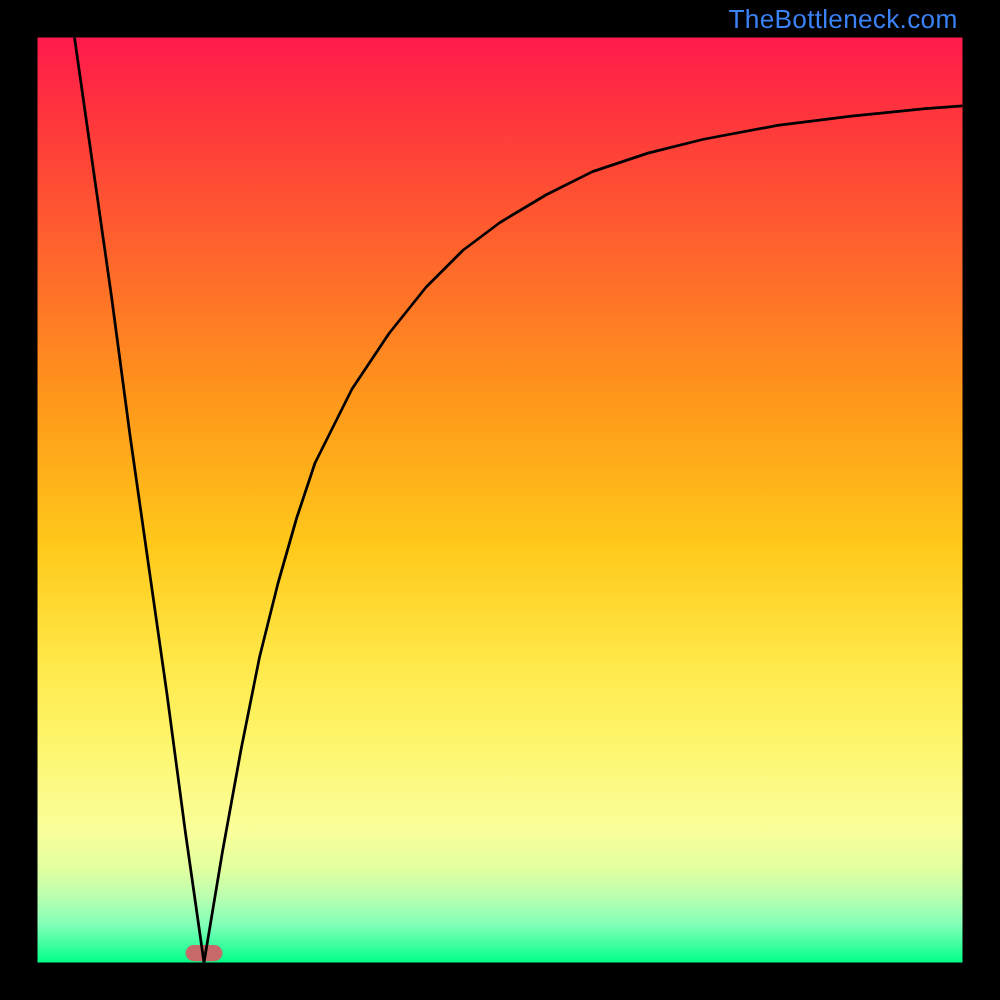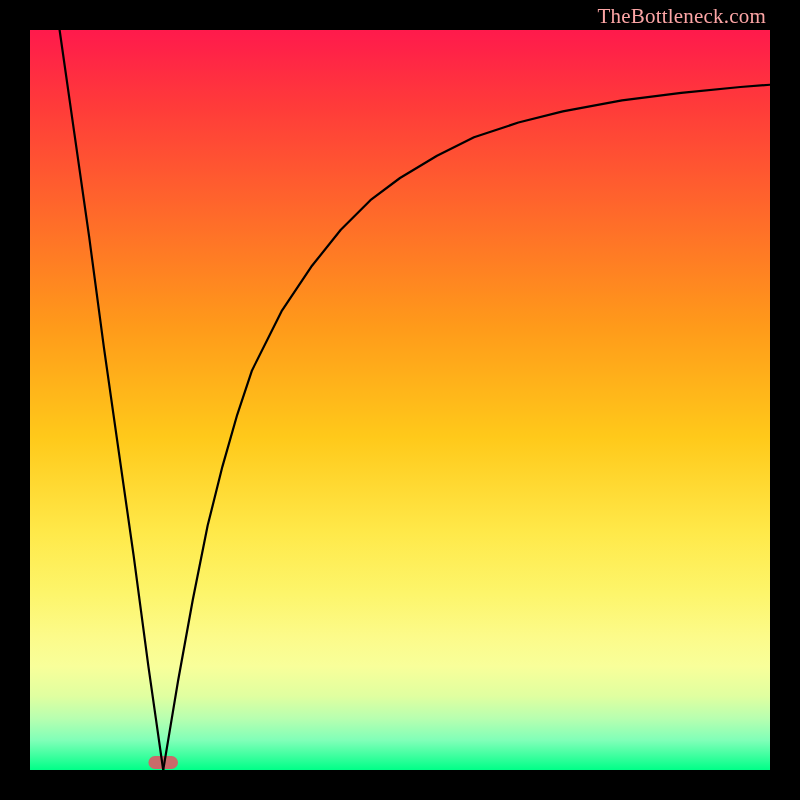--- a/index.html
+++ b/index.html
@@ -44,25 +44,24 @@
     position: absolute;
     left: 0;
     top: 0;
     width: 740px;
     height: 740px;
   }
   .watermark {
     position: absolute;
     top: 4px;
     right: 34px;
-    color: #fca5a5;
+    color: #3b82f6;
     font-size: 21px;
     letter-spacing: 0.2px;
     font-weight: 400;
-    font-family: Liberation Serif, serif;
   }
 </style>
 </head>
 <body>
 
 <div class="frame">
 
   <div class="plot-area">
     <svg class="plot-svg" viewBox="0 0 740 740" preserveAspectRatio="none">
       <g id="marker-layer">

